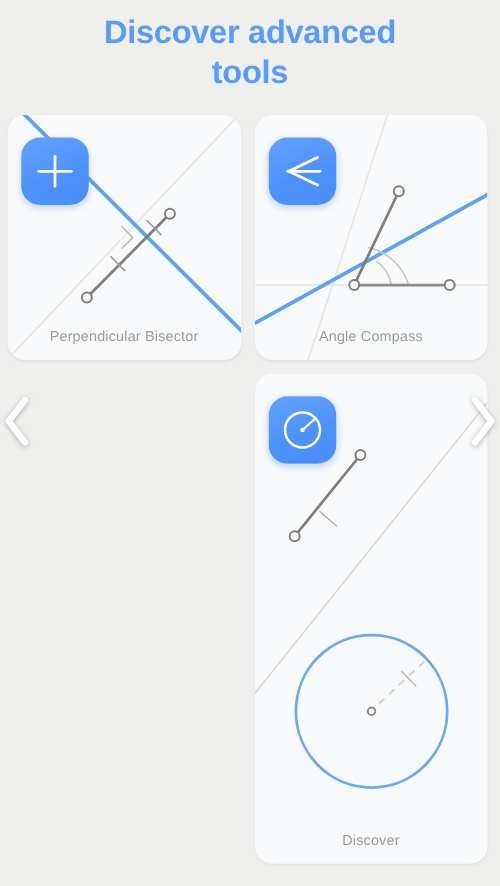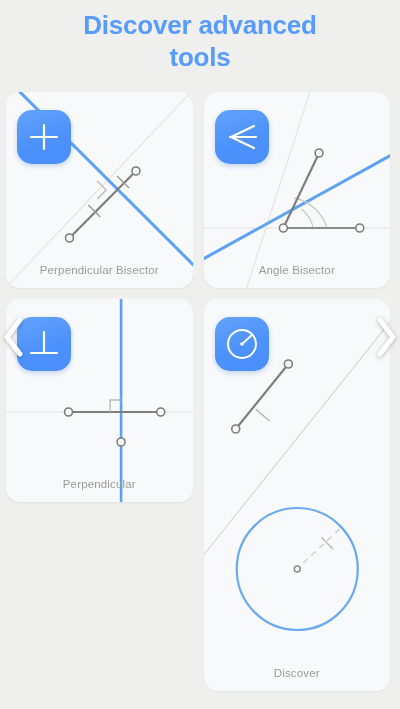--- a/index.html
+++ b/index.html
@@ -117,40 +117,20 @@
         <div class="tool-icon">
           <svg viewBox="0 0 54 54">
             <line x1="14" y1="27" x2="40" y2="27" stroke="#ffffff" stroke-width="2.2" stroke-linecap="round"></line>
             <line x1="27" y1="15" x2="27" y2="39" stroke="#ffffff" stroke-width="2.2" stroke-linecap="round"></line>
           </svg>
         </div>
         <div class="card-label">Perpendicular Bisector</div>
       </div>
 
 
-      <div class="card h-mid">
-        <div class="card-canvas">
-          <svg viewBox="0 0 188 203" preserveAspectRatio="none">
-            <line x1="-6" y1="113" x2="196" y2="113" stroke="#e4e4e2" stroke-width="1.2"></line>
-            <line x1="116" y1="-8" x2="116" y2="210" stroke="#5ba2f5" stroke-width="2.6" stroke-linecap="round"></line>
-            <line x1="63" y1="113" x2="156" y2="113" stroke="#7e7e7a" stroke-width="2.2" stroke-linecap="round"></line>
-            <path d="M105,113 L105,101 L116,101" fill="none" stroke="#b9b9b5" stroke-width="1.3"></path>
-            <circle cx="63" cy="113" r="4" fill="#f8f9fa" stroke="#7e7e7a" stroke-width="1.6"></circle>
-            <circle cx="156" cy="113" r="4" fill="#f8f9fa" stroke="#7e7e7a" stroke-width="1.6"></circle>
-            <circle cx="116" cy="143" r="4" fill="#f8f9fa" stroke="#7e7e7a" stroke-width="1.6"></circle>
-          </svg>
-        </div>
-        <div class="tool-icon">
-          <svg viewBox="0 0 54 54">
-            <line x1="27" y1="15" x2="27" y2="36" stroke="#ffffff" stroke-width="2.2" stroke-linecap="round"></line>
-            <line x1="14" y1="36" x2="40" y2="36" stroke="#ffffff" stroke-width="2.2" stroke-linecap="round"></line>
-          </svg>
-        </div>
-        <div class="card-label">Perpendicular</div>
-      </div>
 
     </div>
 
     <div class="col">
 
       <div class="card h-short">
         <div class="card-canvas">
           <svg viewBox="0 0 188 196" preserveAspectRatio="none">
             <line x1="-6" y1="136" x2="196" y2="136" stroke="#e4e4e2" stroke-width="1.2"></line>
             <line x1="40" y1="205" x2="110" y2="-10" stroke="#e4e4e2" stroke-width="1.2"></line>
@@ -163,21 +143,21 @@
             <circle cx="116" cy="61" r="4" fill="#f8f9fa" stroke="#7e7e7a" stroke-width="1.6"></circle>
             <circle cx="157" cy="136" r="4" fill="#f8f9fa" stroke="#7e7e7a" stroke-width="1.6"></circle>
           </svg>
         </div>
         <div class="tool-icon">
           <svg viewBox="0 0 54 54">
             <path d="M39,16 L16,27 L39,38" fill="none" stroke="#ffffff" stroke-width="2.2" stroke-linecap="round" stroke-linejoin="round"></path>
             <line x1="15" y1="27" x2="41" y2="27" stroke="#ffffff" stroke-width="2.2" stroke-linecap="round"></line>
           </svg>
         </div>
-        <div class="card-label">Angle Bisector</div>
+        <div class="card-label">Angle Compass</div>
       </div>
 
       <div class="card h-tall">
         <div class="card-canvas">
           <svg viewBox="0 0 188 392" preserveAspectRatio="none">
             <line x1="-10" y1="268" x2="198" y2="10" stroke="#d9d9d7" stroke-width="1.2"></line>
             <line x1="32" y1="130" x2="85" y2="65" stroke="#7e7e7a" stroke-width="2.2" stroke-linecap="round"></line>
             <line x1="52" y1="110" x2="66" y2="122" stroke="#b0b0ac" stroke-width="1.3"></line>
             <circle cx="32" cy="130" r="4" fill="#f8f9fa" stroke="#7e7e7a" stroke-width="1.6"></circle>
             <circle cx="85" cy="65" r="4" fill="#f8f9fa" stroke="#7e7e7a" stroke-width="1.6"></circle>

